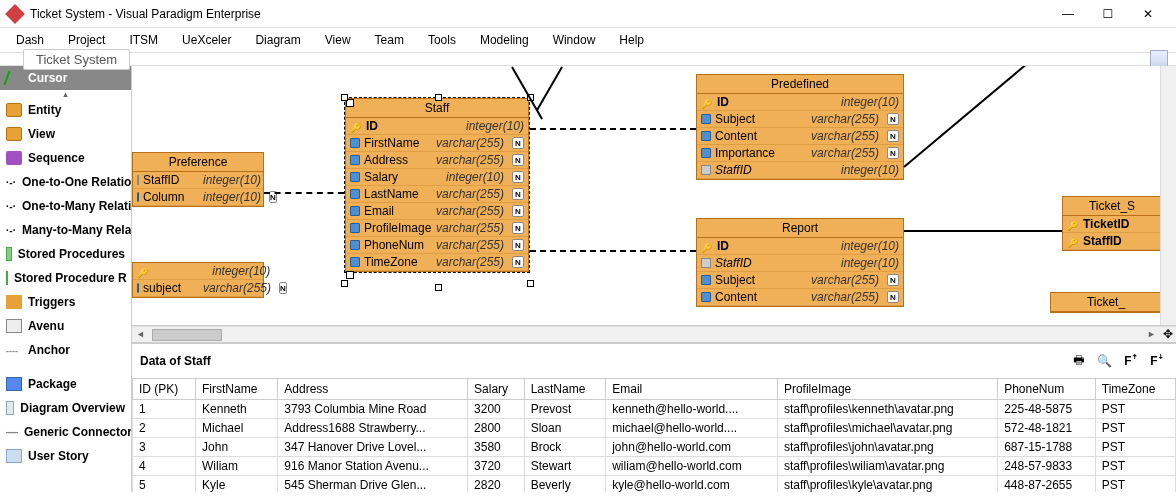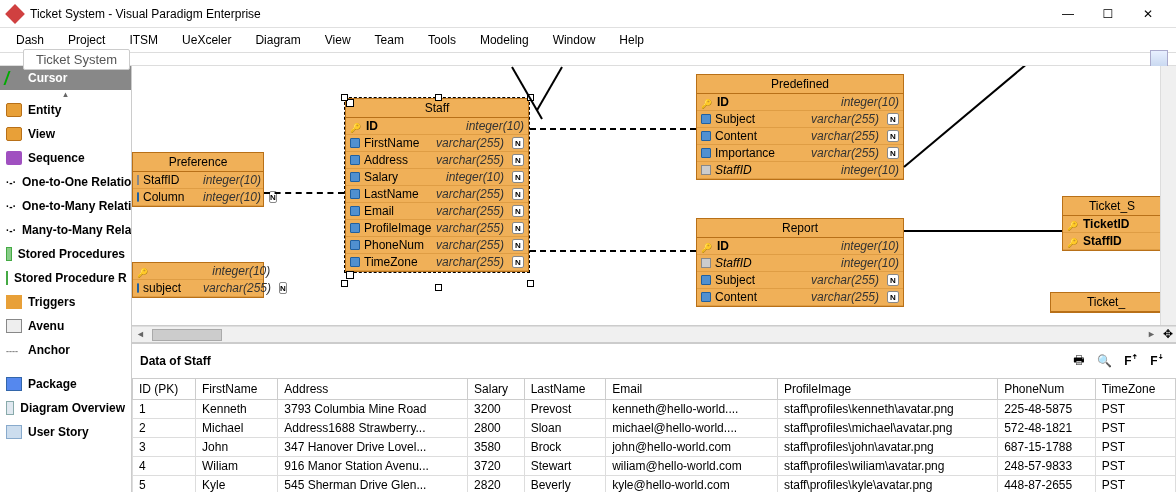--- a/index.html
+++ b/index.html
@@ -170,20 +170,24 @@
       <div style="height: 10px;"></div>
       <div class="item">
         <span class="ic ic-pkg"></span>
         <span>Package</span>
       </div>
       <div class="item">
         <span class="ic ic-diag"></span>
         <span>Diagram Overview</span>
       </div>
       <div class="item">
+        <span class="ic ic-conn"></span>
+        <span>Generic Connector</span>
+      </div>
+      <div class="item">
         <span class="ic ic-us"></span>
         <span>User Story</span>
       </div>
     </div>
 
   <div class="workarea">
     <div class="canvas" id="canvas">
 
       <div class="entity" style="left:0; top:86; width:132px; top:86px;">
         <div class="ehead">Preference</div>

